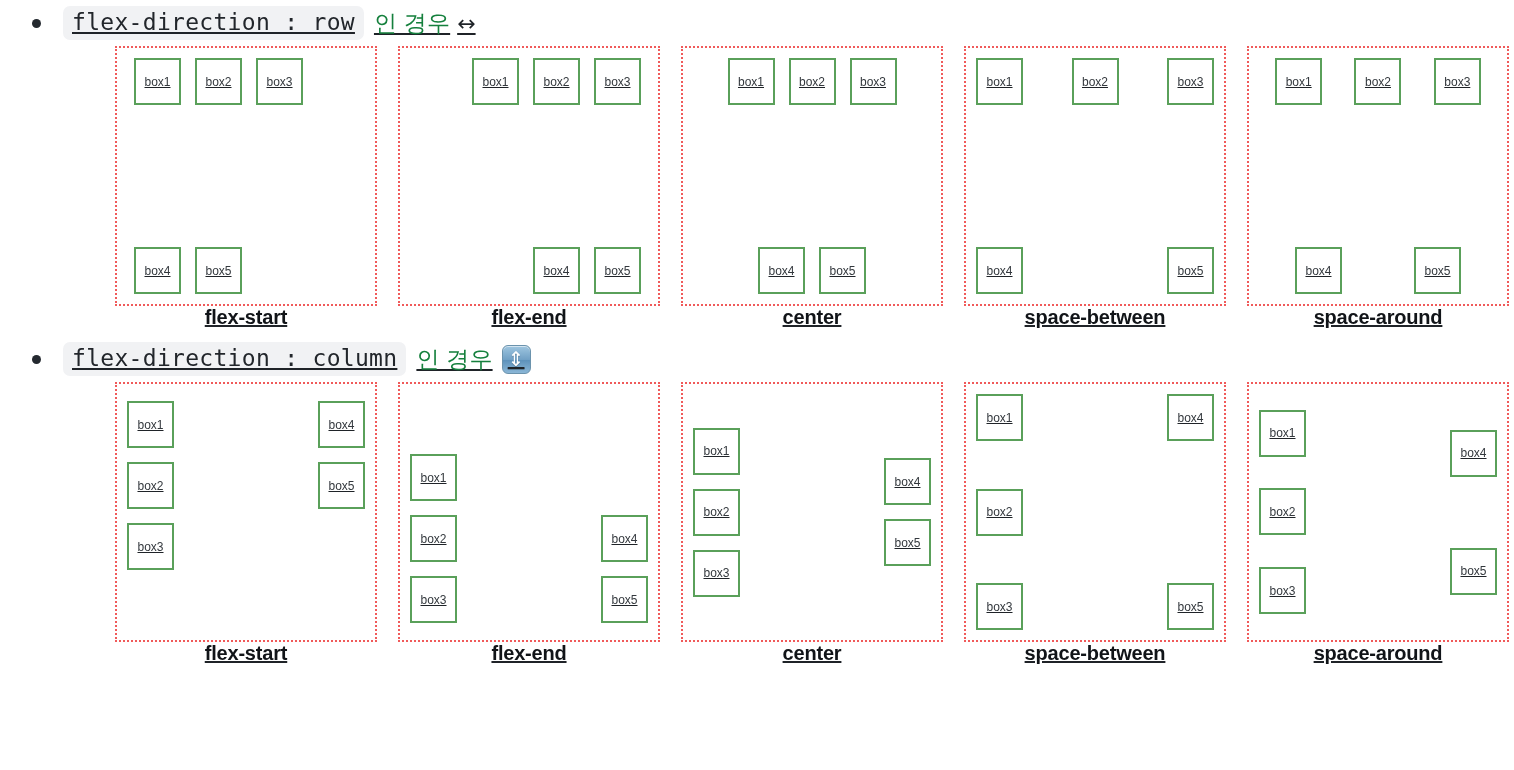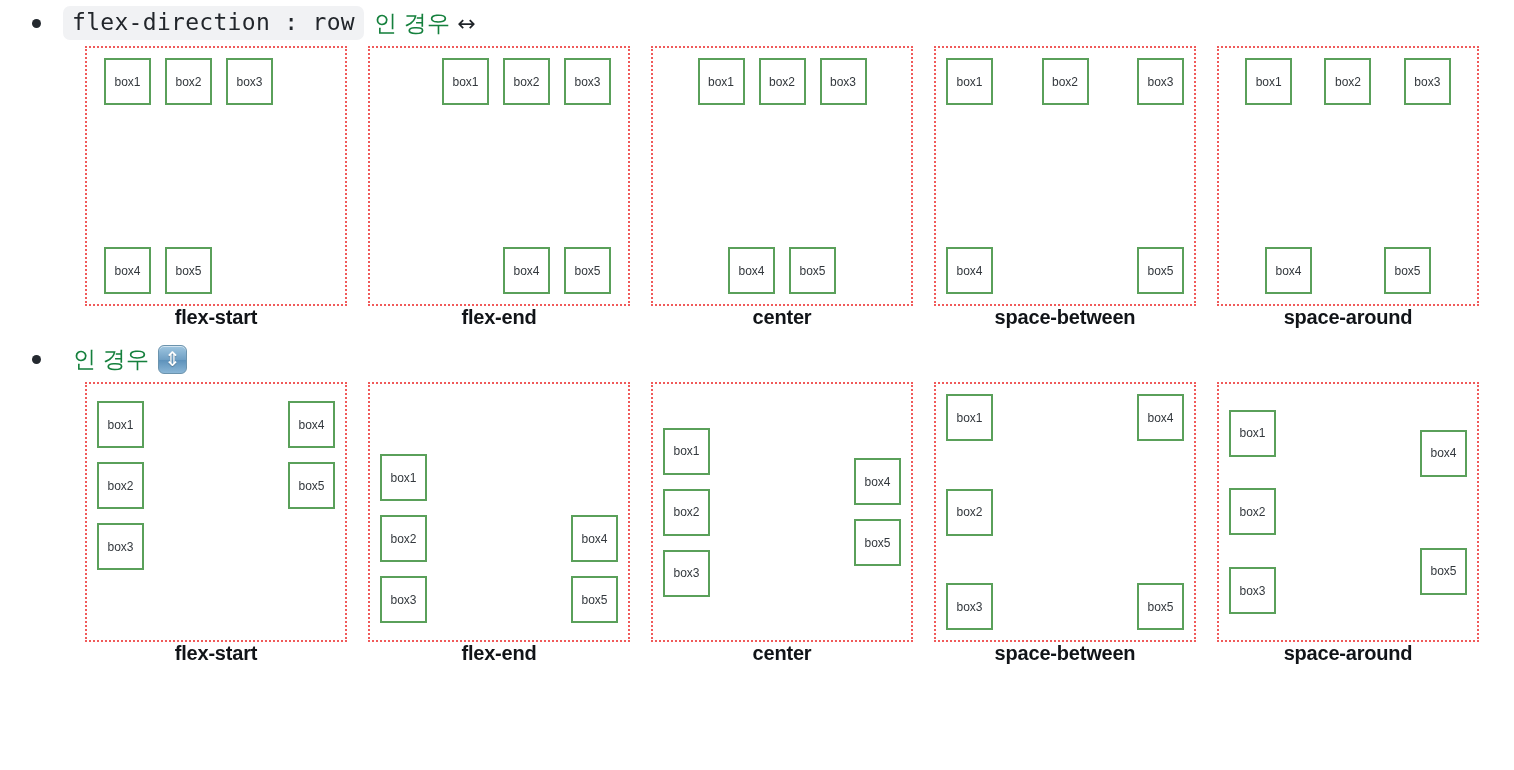--- a/index.html
+++ b/index.html
@@ -4,21 +4,21 @@
 <style>
   * { box-sizing: border-box; }
   html, body { margin: 0; padding: 0; }
   body {
     width: 1514px; height: 770px;
     background: #ffffff;
     font-family: "Liberation Sans", sans-serif;
     color: #1f2328;
     overflow: hidden;
   }
-  .page { position: relative; width: 1514px; height: 560px; }
+  .page { position: relative; width: 1514px; height: 560px; text-decoration: underline; }
 
   
   .heading {
     display: flex; align-items: center;
     height: 46px;
     padding-left: 32px;
   }
   .bullet {
     width: 9px; height: 9px; border-radius: 50%;
     background: #24292f;
@@ -65,21 +65,21 @@
     color: #ffffff;
     font-size: 20px;
     line-height: 1;
     font-family: "DejaVu Sans", sans-serif;
     text-shadow: 0 1px 1px rgba(0,0,0,.25);
   }
 
   
   .strip {
     display: flex;
-    padding-left: 85px;
+    padding-left: 115px;
     gap: 21px;
   }
   .demo { width: 262px; flex: 0 0 auto; }
 
   .panel {
     width: 262px; height: 260px;
     border: 2px dotted #f05a5a;
     background: #ffffff;
     display: flex;
     padding: 10px;
@@ -200,20 +200,21 @@
         </div>
         <div class="caption">space-around</div>
       </div>
 
     </div>
   </div>
 
   <div class="section-2">
     <div class="heading">
       <span class="bullet"></span>
+      <code class="code-chip">flex-direction : column</code>
       <span class="ko-text">인 경우</span>
       <span class="emoji-badge">
         <span class="ud">⇕</span>
       </span>
     </div>
 
     <div class="strip">
 
       <div class="demo">
         <div class="panel col-dir jc-flex-start">

